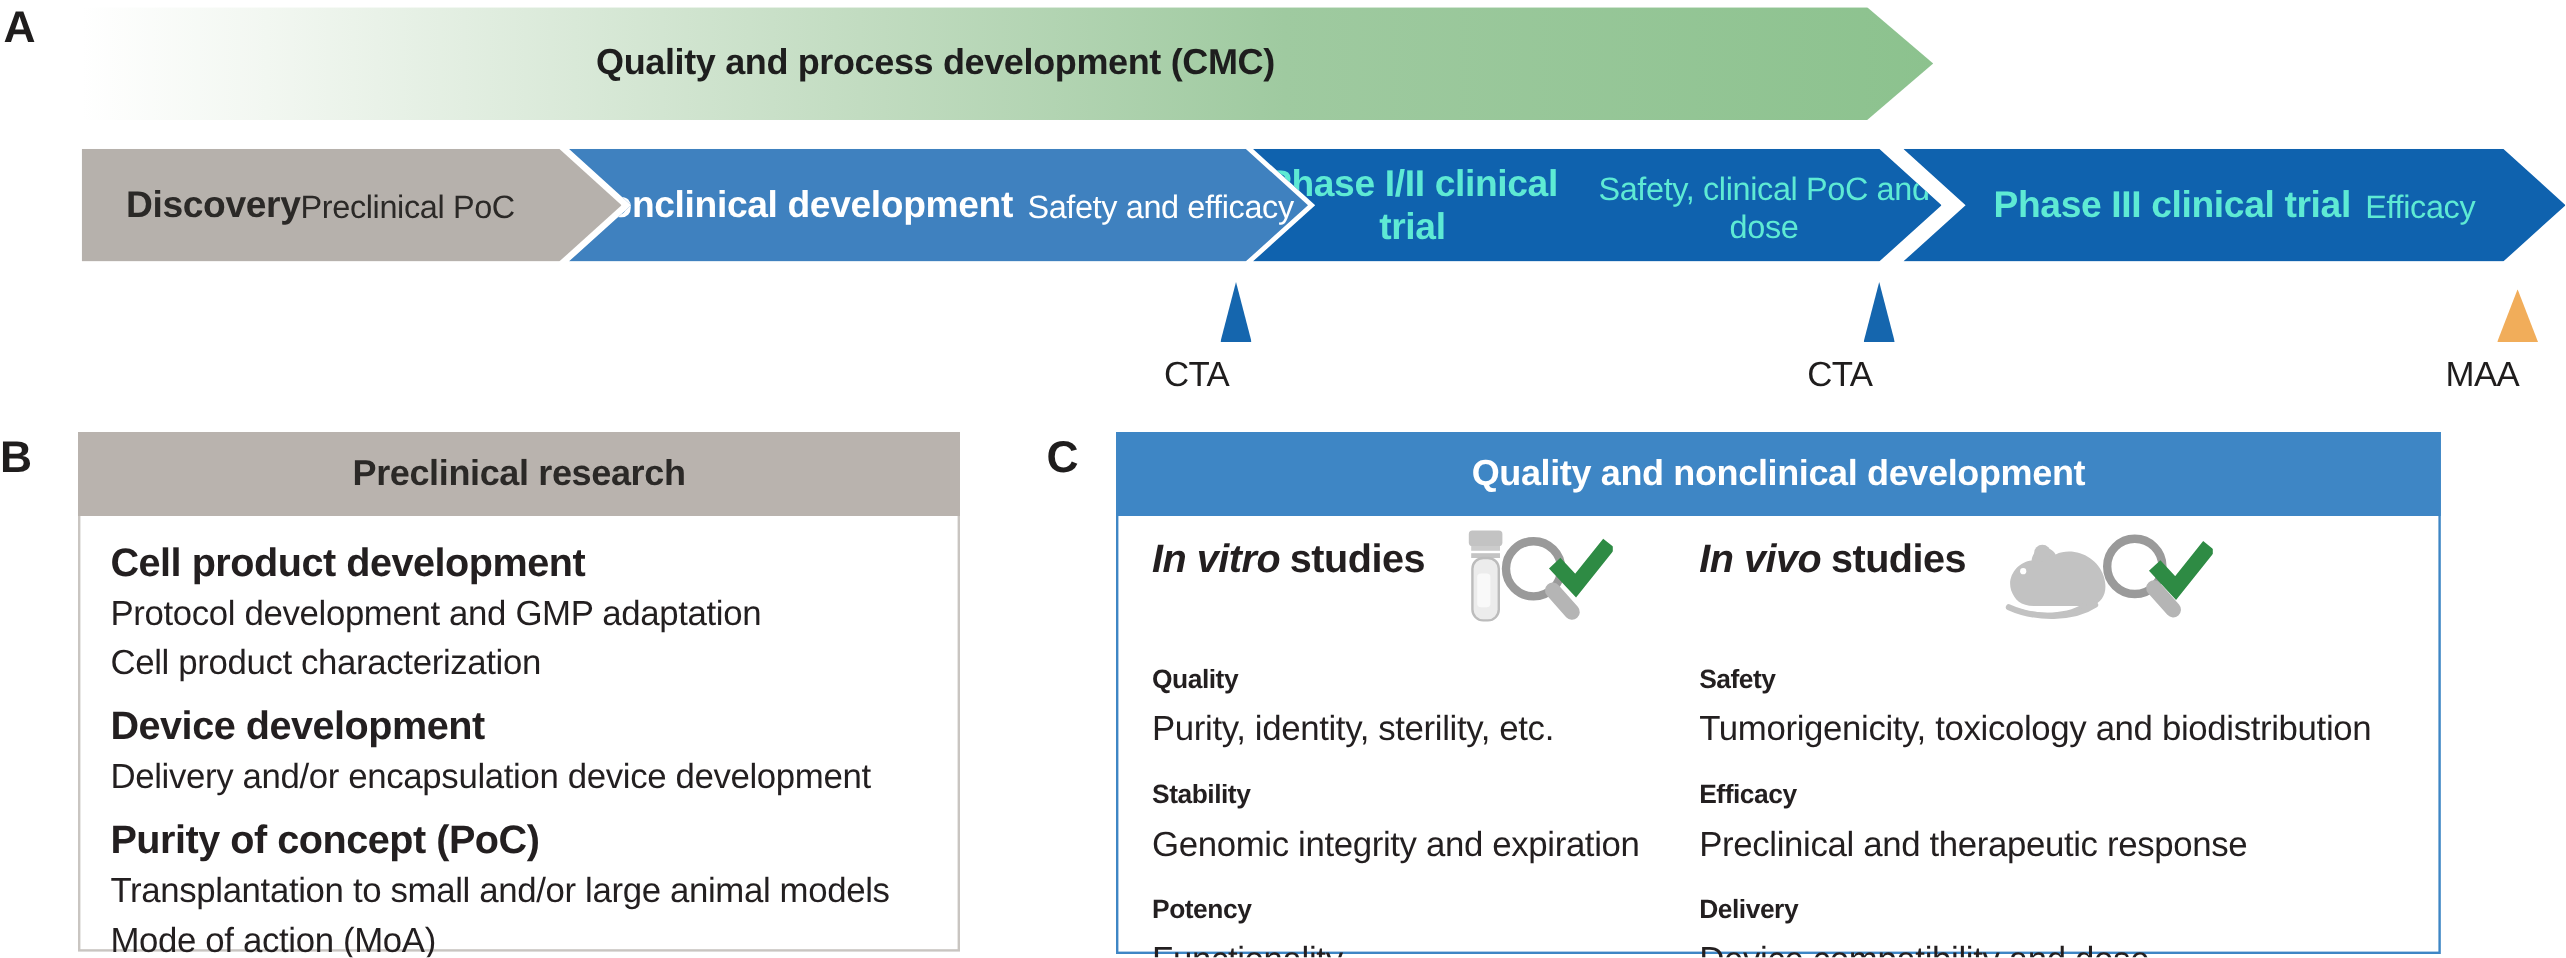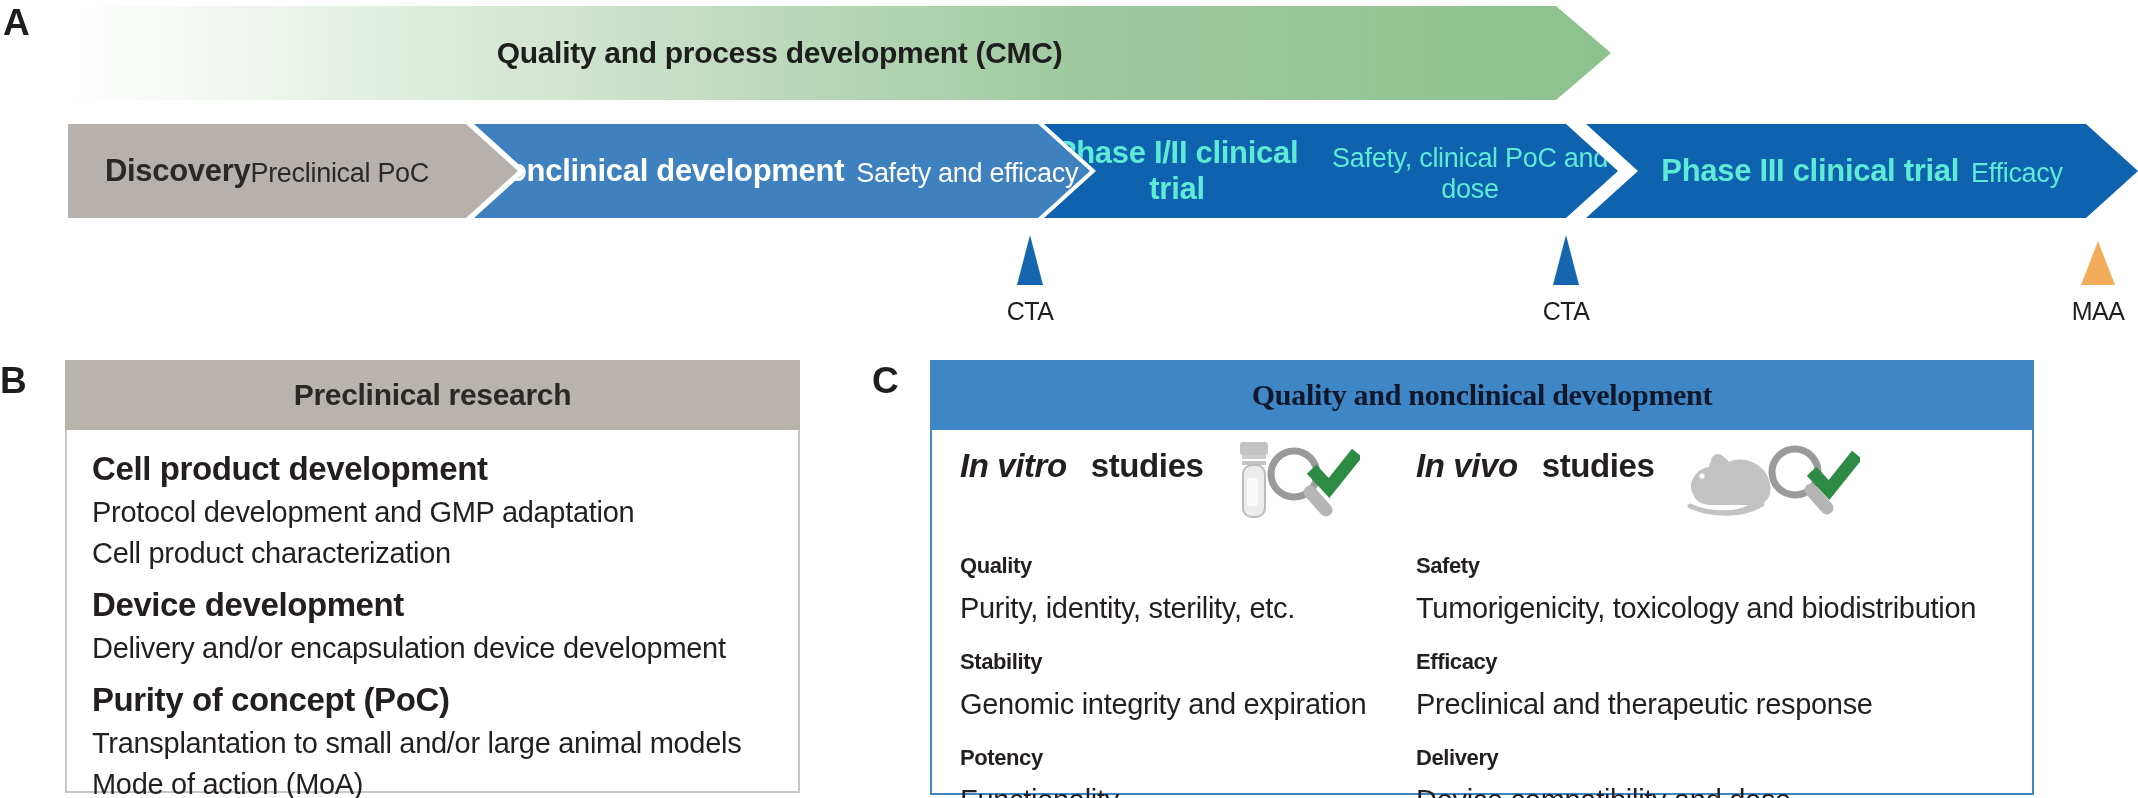--- a/index.html
+++ b/index.html
@@ -24,42 +24,42 @@
   .phase .title{font-size:31px; font-weight:bold; letter-spacing:-0.3px;}
   .phase .sub{font-size:27px; margin-top:6px; letter-spacing:-0.3px;}
   .tip-only{clip-path:polygon(0 0, calc(100% - 52px) 0, 100% 50%, calc(100% - 52px) 100%, 0 100%); padding-right:52px;}
   .tip-notch{clip-path:polygon(0 0, calc(100% - 52px) 0, 100% 50%, calc(100% - 52px) 100%, 0 100%, 52px 50%);gap:12px;}
   .phase.gray{background:#b6b1ac; color:#2b2927;}
   .phase.midblue{background:#3f81bf; color:#ffffff;}
   .phase.darkblue{background:#0f62ae; color:#5eead4;}
   .tri{position:absolute;}
   .tri.cta{width:26px; height:50px; top:235px; background:#1566ae; clip-path:polygon(50% 0,100% 100%,0 100%);}
   .tri.maa{width:34px; height:44px; top:241px; background:#f1ad5a; clip-path:polygon(50% 0,100% 100%,0 100%);}
-  .mstone-label{position:absolute; top:297px; width:120px; text-align:center; font-size:25px; color:#1f1d1d; letter-spacing:-0.5px;}
+  .mstone-label{position:absolute; top:297px; width:120px; text-align:left; font-size:29px; color:#1f1d1d; letter-spacing:-0.5px;}
   
   .panel{position:absolute; top:360px; box-sizing:border-box; background:#ffffff;}
   #panelB{left:65px; width:735px; height:433px; border:2px solid #c9c5c1;}
   #panelC{left:930px; width:1104px; height:435px; border:2px solid #3e86c5;}
   .panel-header{
     height:70px; margin:-2px -2px 0 -2px; display:flex; align-items:center; justify-content:center;
     font-size:30px; font-weight:bold; letter-spacing:-0.3px;
   }
   #panelB .panel-header{background:#b9b3ae; color:#2b2927;text-align:center;}
-  #panelC .panel-header{background:#3e86c5; color:#0f172a;font-family:Liberation Serif, serif;}
+  #panelC .panel-header{background:#3e86c5; color:#ffffff;}
   #panelB .panel-body{padding:8px 0 0 25px;}
   .b-heading{font-size:33px; font-weight:bold; line-height:46px; letter-spacing:-0.4px; margin-top:8px;}
   .b-item{font-size:29px; line-height:41px; letter-spacing:-0.3px;}
   #panelC .panel-body{position:relative; height:363px;}
   .c-col{position:absolute; top:14px;}
   .c-col.left{left:28px; width:440px;}
   .c-col.right{left:484px; width:600px;}
   .studies-title{display:flex; align-items:flex-start; height:88px;}
   .studies-title .txt{font-size:33px; font-weight:bold; line-height:44px; letter-spacing:-0.4px; white-space:nowrap;}
   .studies-title .it{font-style:italic;}
-  .studies-title .rest{margin-left:24px;}
+  .studies-title .rest{margin-left:8px;}
   .studies-title svg{margin-left:28px; margin-top:-4px; flex:none;}
   .c-heading{font-size:22px; font-weight:bold; line-height:44px; letter-spacing:-0.4px; margin-top:12px;}
   .c-item{font-size:29px; line-height:40px; letter-spacing:-0.3px; white-space:nowrap;}
 </style>
 </head>
 <body>
 
 <div id="fig">
 
   <div class="sec-label" style="left:3px; top:4px;">A</div>

